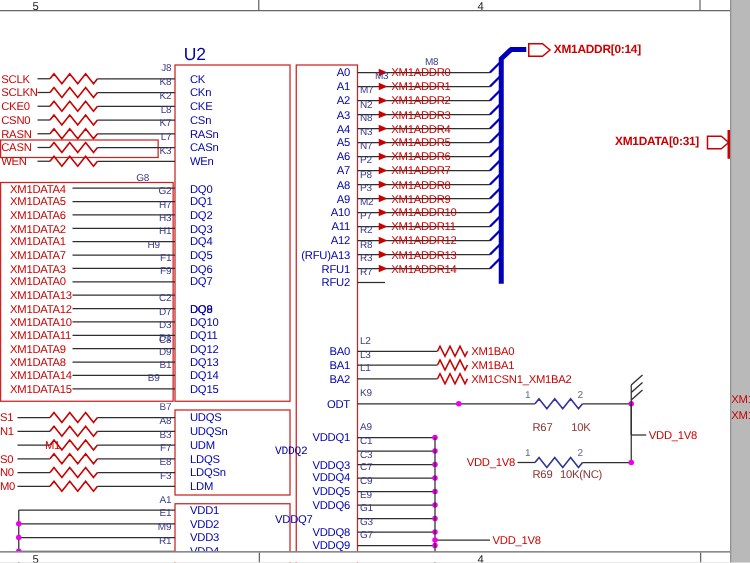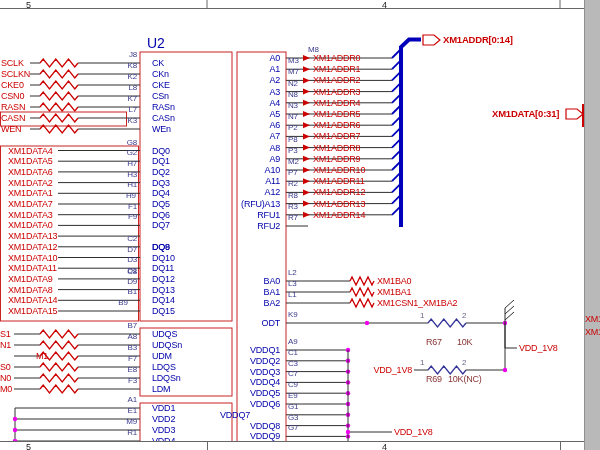--- a/index.html
+++ b/index.html
@@ -209,36 +209,36 @@
       <div class="t netlabel" style="left: 1px; top: 102px;">RASN</div>
       <div class="t pinnum" style="left: 109px; width: 28px; text-align: right; top: 94px;">K7</div>
       <div class="t pinname" style="left: 152px; top: 102px;">RASn</div>
       <div class="t netlabel" style="left: 1px; top: 113px;">CASN</div>
       <div class="t pinnum" style="left: 109px; width: 28px; text-align: right; top: 105px;">L7</div>
       <div class="t pinname" style="left: 152px; top: 113px;">CASn</div>
       <div class="t netlabel" style="left: 1px; top: 124px;">WEN</div>
       <div class="t pinnum" style="left: 109px; width: 28px; text-align: right; top: 116px;">K3</div>
       <div class="t pinname" style="left: 152px; top: 124px;">WEn</div>
       <div class="t netlabel" style="left: 8px; top: 145.5px;">XM1DATA4</div>
-      <div class="t pinnum" style="left: 109px; width: 28px; text-align: right; top: 137.5px;">G8</div>
+      <div class="t pinnum" style="left: 109px; width: 28px; top: 137.5px;">G8</div>
       <div class="t pinname" style="left: 152px; top: 145.5px;">DQ0</div>
       <div class="t netlabel" style="left: 8px; top: 156.2px;">XM1DATA5</div>
       <div class="t pinnum" style="left: 109px; width: 28px; text-align: right; top: 148.2px;">G2</div>
       <div class="t pinname" style="left: 152px; top: 156.2px;">DQ1</div>
       <div class="t netlabel" style="left: 8px; top: 166.9px;">XM1DATA6</div>
       <div class="t pinnum" style="left: 109px; width: 28px; text-align: right; top: 158.9px;">H7</div>
       <div class="t pinname" style="left: 152px; top: 166.9px;">DQ2</div>
       <div class="t netlabel" style="left: 8px; top: 177.6px;">XM1DATA2</div>
       <div class="t pinnum" style="left: 109px; width: 28px; text-align: right; top: 169.6px;">H3</div>
       <div class="t pinname" style="left: 152px; top: 177.6px;">DQ3</div>
       <div class="t netlabel" style="left: 8px; top: 188.3px;">XM1DATA1</div>
       <div class="t pinnum" style="left: 109px; width: 28px; text-align: right; top: 180.3px;">H1</div>
       <div class="t pinname" style="left: 152px; top: 188.3px;">DQ4</div>
       <div class="t netlabel" style="left: 8px; top: 199px;">XM1DATA7</div>
-      <div class="t pinnum" style="left: 126px; width: 28px; text-align: left; top: 191px;">H9</div>
+      <div class="t pinnum" style="left: 109px; width: 28px; text-align: center; top: 191px;">H9</div>
       <div class="t pinname" style="left: 152px; top: 199px;">DQ5</div>
       <div class="t netlabel" style="left: 8px; top: 209.7px;">XM1DATA3</div>
       <div class="t pinnum" style="left: 109px; width: 28px; text-align: right; top: 201.7px;">F1</div>
       <div class="t pinname" style="left: 152px; top: 209.7px;">DQ6</div>
       <div class="t netlabel" style="left: 8px; top: 220.4px;">XM1DATA0</div>
       <div class="t pinnum" style="left: 109px; width: 28px; text-align: right; top: 212.4px;">F9</div>
       <div class="t pinname" style="left: 152px; top: 220.4px;">DQ7</div>
       <div class="t netlabel" style="left: 8px; top: 231.1px;">XM1DATA13</div>
       <div class="t pinnum" style="left: 109px; width: 28px; text-align: right; top: 223.1px; margin-top: 44px;">C8</div>
       <div class="t pinname" style="left: 152px; top: 231.1px; margin-top: 11px;">DQ8</div>
@@ -283,24 +283,24 @@
       <div class="t pinname" style="left: 152px; top: 384px;">LDM</div>
       <div class="t pinnum" style="left: 109px; width: 28px; text-align: right; top: 395px;">A1</div>
       <div class="t pinname" style="left: 152px; top: 403px;">VDD1</div>
       <div class="t pinnum" style="left: 109px; width: 28px; text-align: right; top: 406px;">E1</div>
       <div class="t pinname" style="left: 152px; top: 414px;">VDD2</div>
       <div class="t pinnum" style="left: 109px; width: 28px; text-align: right; top: 417px;">M9</div>
       <div class="t pinname" style="left: 152px; top: 425px;">VDD3</div>
       <div class="t pinnum" style="left: 109px; width: 28px; text-align: right; top: 428px;">R1</div>
       <div class="t pinname" style="left: 152px; top: 436px;">VDD4</div>
       <div class="t pinname" style="left: 220px; width: 60px; text-align: right; top: 53px;">A0</div>
-      <div class="t pinnum" style="left: 272px; top: 45px; padding-left: 36px;">M8</div>
+      <div class="t pinnum" style="left: 304px; top: 45px; padding-left: 36px;">M8</div>
       <div class="t netlabel" style="left: 313px; top: 53px;">XM1ADDR0</div>
       <div class="t pinname" style="left: 220px; width: 60px; text-align: right; top: 64.2px;">A1</div>
-      <div class="t pinnum" style="left: 288px; top: 56.2px;">M3</div>
+      <div class="t pinnum" style="left: 288px; top: 56.2px; padding-left: 12px;">M3</div>
       <div class="t netlabel" style="left: 313px; top: 64.2px;">XM1ADDR1</div>
       <div class="t pinname" style="left: 220px; width: 60px; text-align: right; top: 75.4px;">A2</div>
       <div class="t pinnum" style="left: 288px; top: 67.4px;">M7</div>
       <div class="t netlabel" style="left: 313px; top: 75.4px;">XM1ADDR2</div>
       <div class="t pinname" style="left: 220px; width: 60px; text-align: right; top: 86.6px;">A3</div>
       <div class="t pinnum" style="left: 288px; top: 78.6px;">N2</div>
       <div class="t netlabel" style="left: 313px; top: 86.6px;">XM1ADDR3</div>
       <div class="t pinname" style="left: 220px; width: 60px; text-align: right; top: 97.8px;">A4</div>
       <div class="t pinnum" style="left: 288px; top: 89.8px;">N8</div>
       <div class="t netlabel" style="left: 313px; top: 97.8px;">XM1ADDR4</div>
@@ -342,21 +342,21 @@
       <div class="t pinname" style="left: 220px; width: 60px; text-align: right; top: 287px;">BA1</div>
       <div class="t pinnum" style="left: 288px; top: 279px;">L3</div>
       <div class="t netlabel" style="left: 377px; top: 287px;">XM1BA1</div>
       <div class="t pinname" style="left: 220px; width: 60px; text-align: right; top: 298px;">BA2</div>
       <div class="t pinnum" style="left: 288px; top: 290px;">L1</div>
       <div class="t netlabel" style="left: 377px; top: 298px;">XM1CSN1_XM1BA2</div>
       <div class="t pinname" style="left: 220px; width: 60px; text-align: right; top: 318px;">ODT</div>
       <div class="t pinnum" style="left: 288px; top: 310px;">K9</div>
       <div class="t pinname" style="left: 220px; width: 60px; text-align: right; top: 345px;">VDDQ1</div>
       <div class="t pinnum" style="left: 288px; top: 337px;">A9</div>
-      <div class="t pinname" style="left: 220px; width: 60px; text-align: right; top: 355.8px;">VDDQ2</div>
+      <div class="t pinname" style="left: 220px; width: 60px; top: 355.8px; font-family: Liberation Mono, monospace;">VDDQ2</div>
       <div class="t pinnum" style="left: 288px; top: 347.8px;">C1</div>
       <div class="t pinname" style="left: 220px; width: 60px; text-align: right; top: 366.6px;">VDDQ3</div>
       <div class="t pinnum" style="left: 288px; top: 358.6px;">C3</div>
       <div class="t pinname" style="left: 220px; width: 60px; text-align: right; top: 377.4px;">VDDQ4</div>
       <div class="t pinnum" style="left: 288px; top: 369.4px;">C7</div>
       <div class="t pinname" style="left: 220px; width: 60px; text-align: right; top: 388.2px;">VDDQ5</div>
       <div class="t pinnum" style="left: 288px; top: 380.2px;">C9</div>
       <div class="t pinname" style="left: 220px; width: 60px; text-align: right; top: 399px;">VDDQ6</div>
       <div class="t pinnum" style="left: 288px; top: 391px;">E9</div>
       <div class="t pinname" style="left: 220px; width: 60px; text-align: left; top: 409.8px;">VDDQ7</div>

